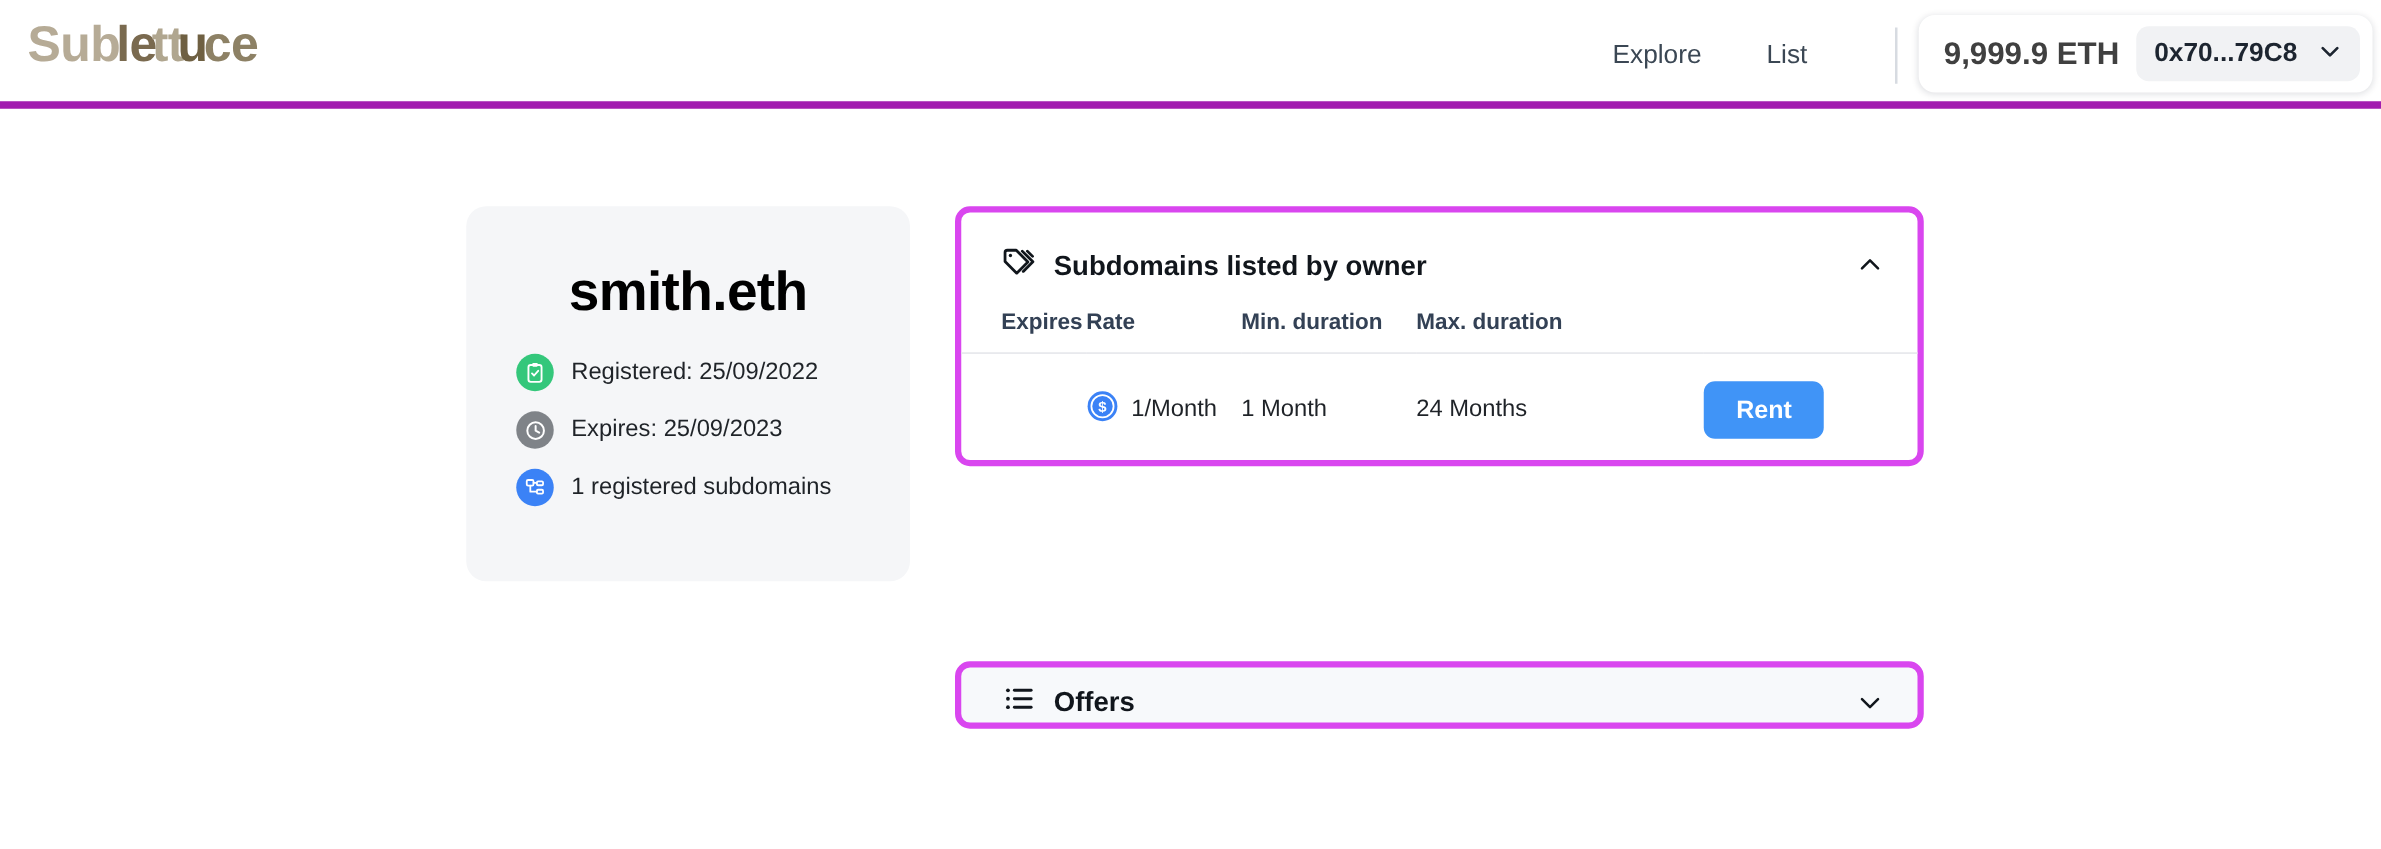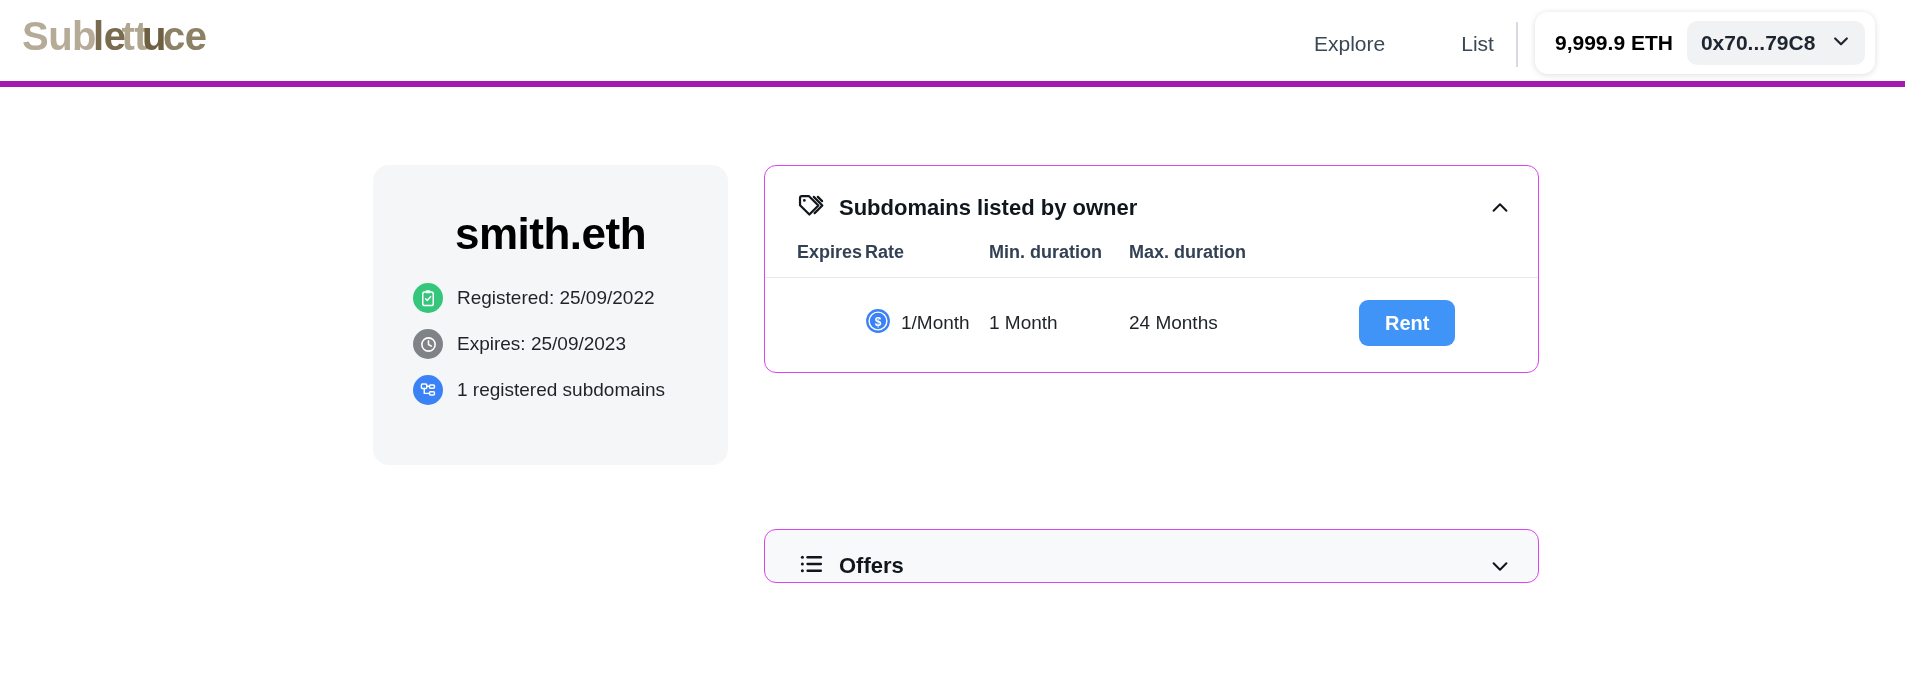--- a/index.html
+++ b/index.html
@@ -67,21 +67,20 @@
     left: 1290px; top: 31px;
     display: flex;
     gap: 52px;
   }
   .nav-link {
     font-size: 21px;
     color: #3b4754;
     text-decoration: none;
     cursor: pointer;
     line-height: 26px;
-    margin-left: 24px;
   }
 
   .header-divider {
     position: absolute;
     left: 1516px; top: 22px;
     width: 2px; height: 45px;
     background: #d7dbe1;
   }
 
   .wallet-pill {
@@ -90,23 +89,23 @@
     height: 62px;
     background: #ffffff;
     border-radius: 13px;
     box-shadow: 0 1px 6px rgba(16,24,40,0.14);
     display: flex;
     align-items: center;
     padding: 0 10px 0 20px;
     gap: 14px;
   }
   .wallet-balance {
-    font-size: 21px;
-    font-weight: 700;
-    color: #000000;
+    font-size: 25px;
+    font-weight: 700;
+    color: #404040;
     white-space: nowrap;
   }
   .wallet-address {
     background: #f1f2f4;
     border-radius: 10px;
     height: 44px;
     display: flex;
     align-items: center;
     gap: 16px;
     padding: 0 14px;
@@ -162,21 +161,21 @@
     font-size: 19px;
     color: #1f2328;
     white-space: nowrap;
   }
 
   
   .panel {
     position: absolute;
     left: 764px;
     width: 775px;
-    border: 1px solid #d946ef;
+    border: 5px solid #d946ef;
     border-radius: 12px;
     background: #fff;
   }
   .panel-subdomains { top: 78px; height: 208px; }
   .panel-offers {
     top: 442px; height: 54px;
     background: #f7f9fb;
     display: flex; align-items: flex-end;
   }
 

